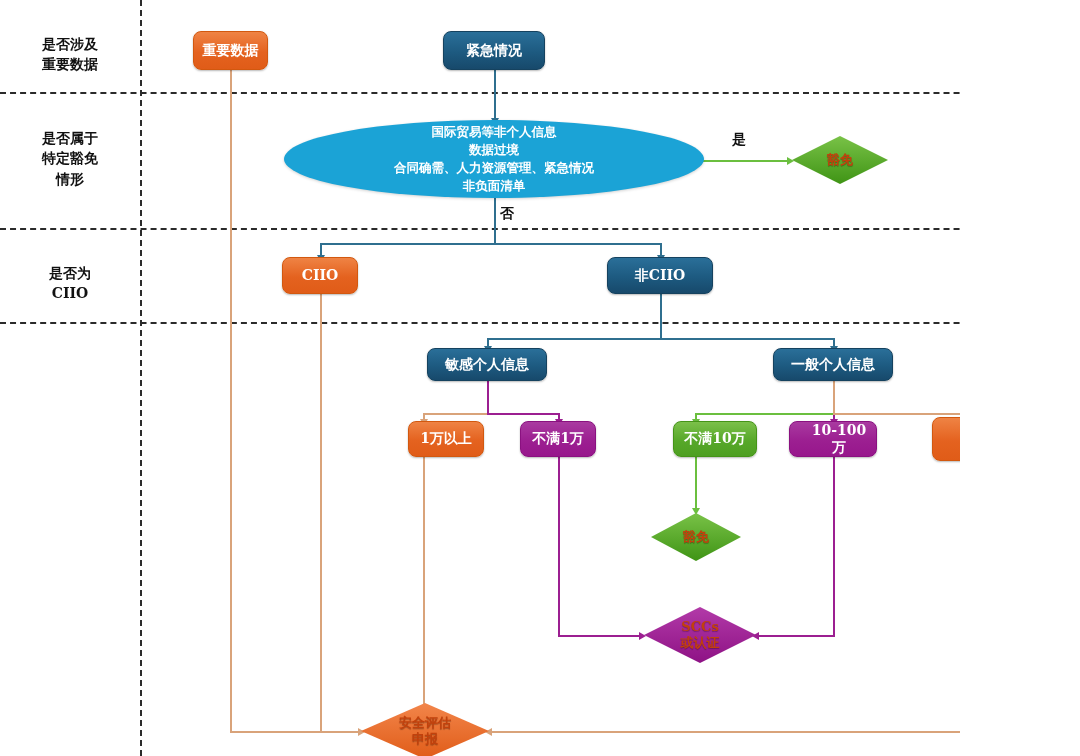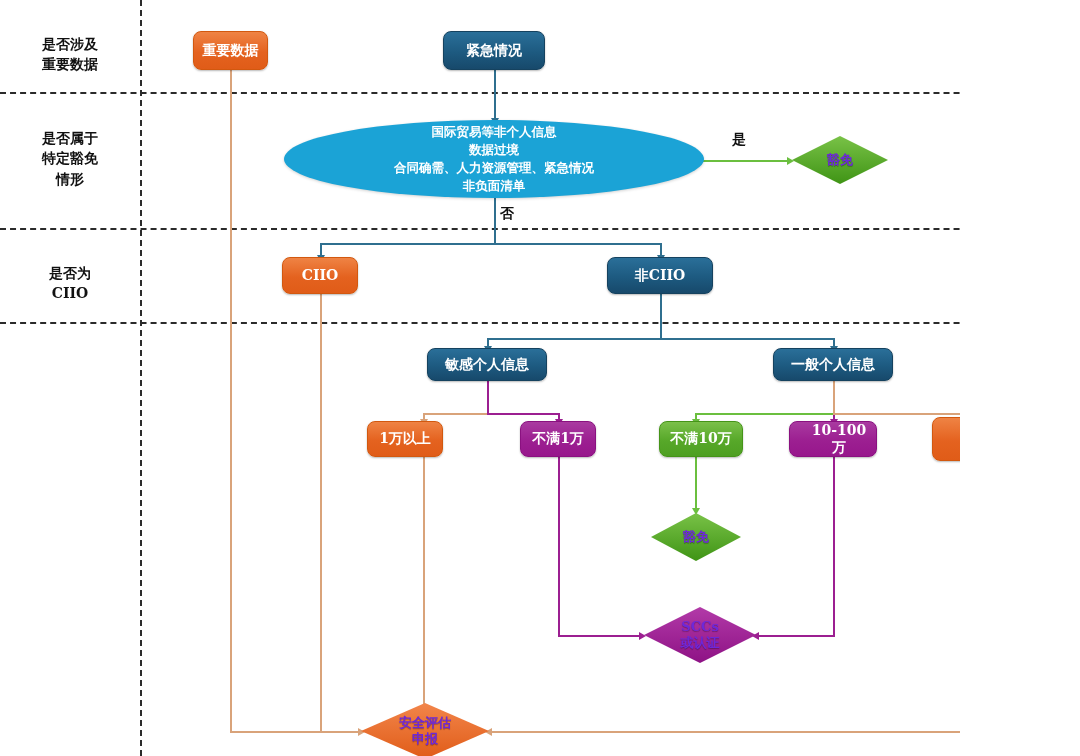--- a/index.html
+++ b/index.html
@@ -33,21 +33,21 @@
 
   
   .ellipse{position:absolute;border-radius:50%;background:#1ba3d6;
            display:flex;align-items:center;justify-content:center;flex-direction:column;
            color:#fff;font-weight:bold;font-size:12.5px;line-height:1.45;
            font-family:"DejaVu Serif","Liberation Serif",serif;text-align:center;
            box-shadow:0 1px 3px rgba(0,0,0,.18);}
 
   
   .diamond{position:absolute;display:flex;align-items:center;justify-content:center;}
-  .diamond .dtext{position:relative;z-index:2;color:#6d28d9;font-weight:bold;
+  .diamond .dtext{position:relative;z-index:2;color:#c2410c;font-weight:bold;
                   font-size:13px;line-height:1.2;text-align:center;
                   font-family:"DejaVu Serif","Liberation Serif",serif;
                   text-shadow:0 1px 1px rgba(0,0,0,.3);}
   .diamond svg{position:absolute;left:0;top:0;}
 
   
   .seg{position:absolute;}
   .seg.h{height:0;}
   .seg.v{width:0;}
   .arrow{position:absolute;width:0;height:0;}
@@ -190,29 +190,29 @@
   </div>
 
   <div class="node n-blue" style="left:427px;top:348px;width:120px;height:33px;">
     <span>敏感个人信息</span>
   </div>
 
   <div class="node n-blue" style="left:773px;top:348px;width:120px;height:33px;text-align:center;">
     <span>一般个人信息</span>
   </div>
 
-  <div class="node n-orange" style="left:367px;top:421px;width:76px;height:36px;">
+  <div class="node n-orange" style="left:408px;top:421px;width:76px;height:36px;">
     <span>1万以上</span>
   </div>
 
   <div class="node n-purple" style="left:520px;top:421px;width:76px;height:36px;">
     <span>不满1万</span>
   </div>
 
-  <div class="node n-green" style="left:659px;top:421px;width:84px;height:36px;text-align:right;">
+  <div class="node n-green" style="left:673px;top:421px;width:84px;height:36px;text-align:right;">
     <span>不满10万</span>
   </div>
 
   <div class="node n-purple" style="left:789px;top:421px;width:88px;height:36px;padding-left:18px;">
     <span>10-100万</span>
   </div>
 
   <div class="node n-orange" style="left:932px;top:417px;width:68px;height:44px;flex-direction:column;padding-left:32px;">
     <span>100万</span>
     <span>以上</span>

